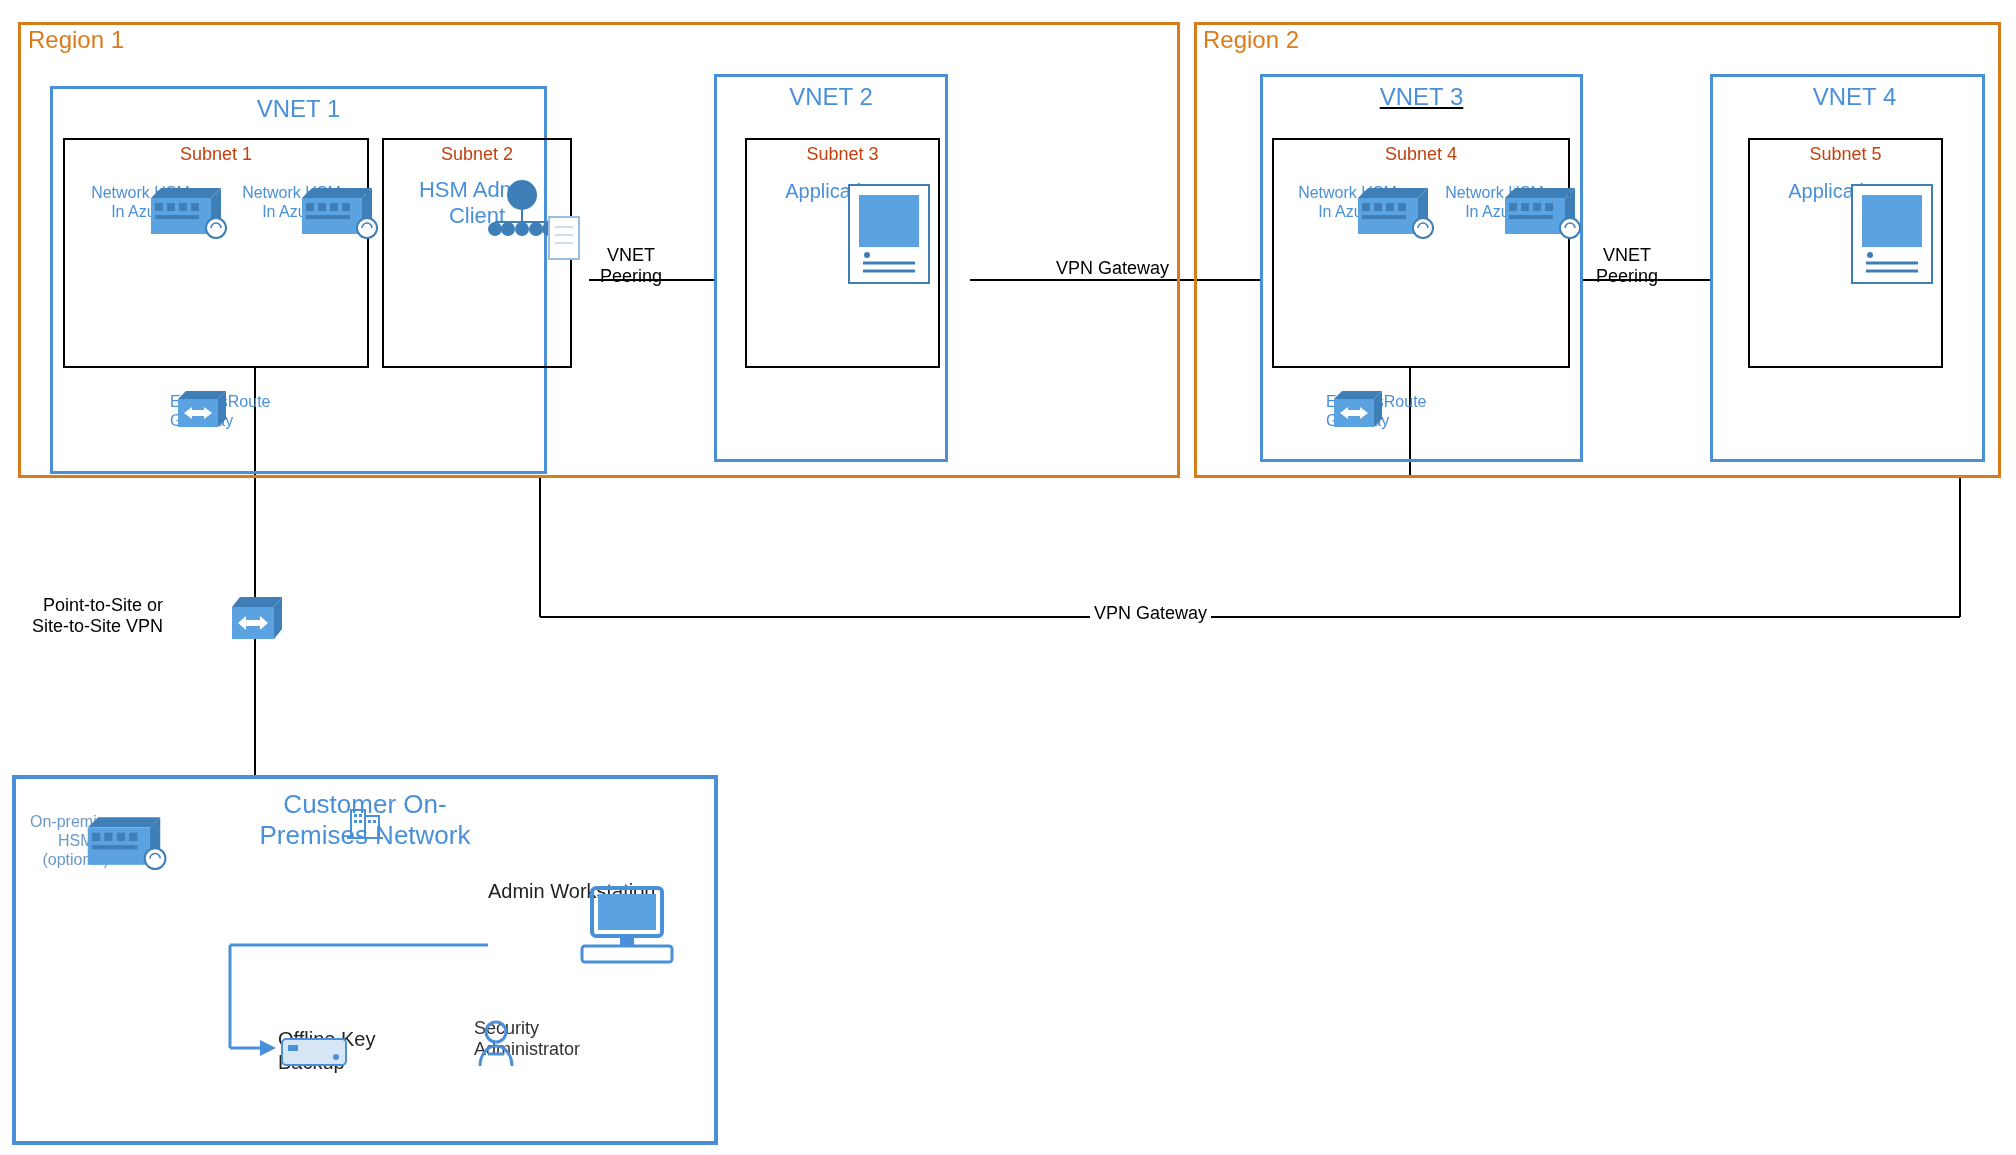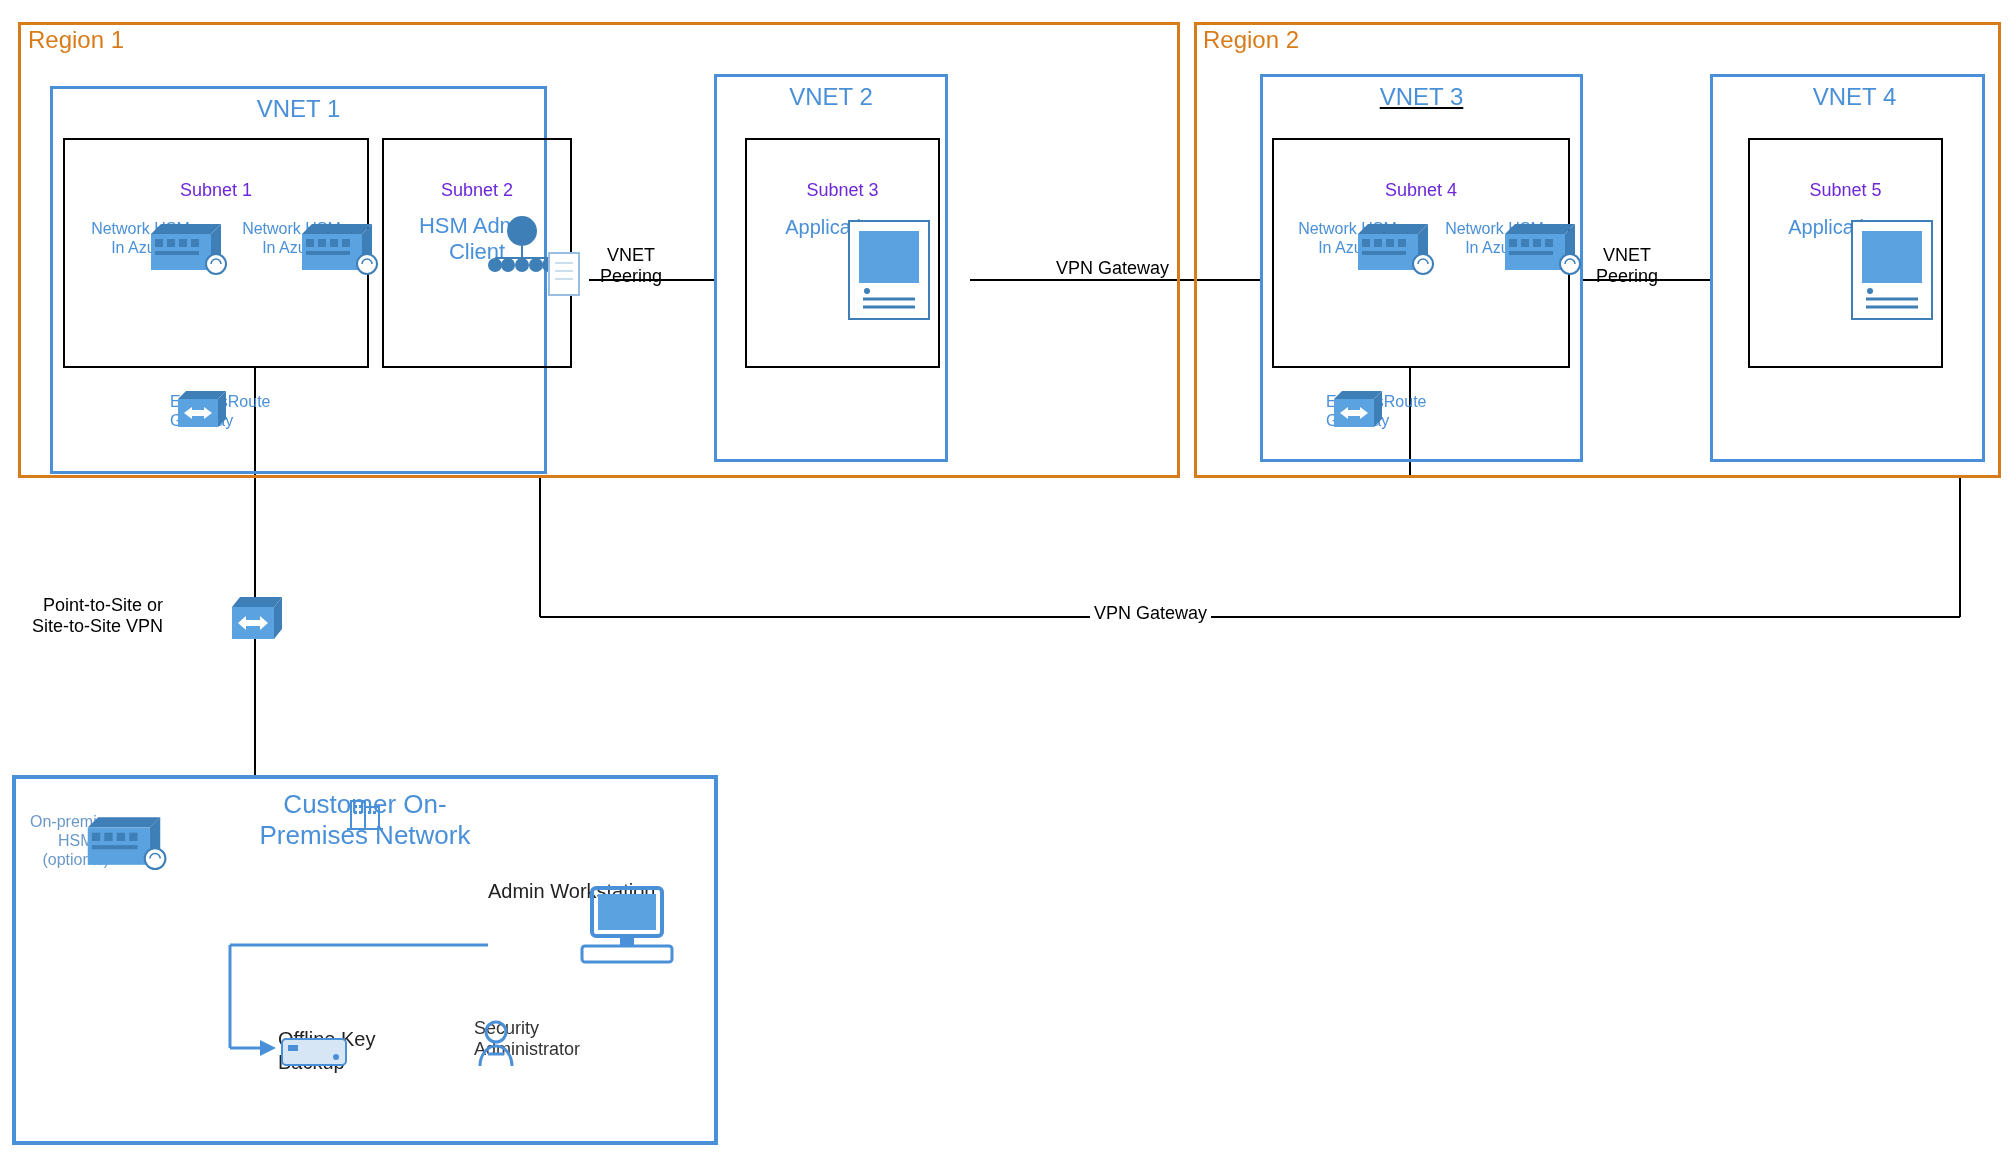--- a/index.html
+++ b/index.html
@@ -3,21 +3,21 @@
 <meta charset="utf-8">
 <style>
   * { box-sizing: border-box; margin: 0; padding: 0; }
   body { font-family: "Segoe UI", Arial, sans-serif; background: #fff; width: 2016px; height: 1155px; position: relative; }
   .canvas { position: relative; width: 2016px; height: 1155px; }
   .region-box { position: absolute; border: 3px solid #d87c1a; }
   .region-label { position: absolute; color: #d87c1a; font-size: 24px; font-weight: 400; }
   .vnet-box { position: absolute; border: 3px solid #4a90d9; }
   .vnet-label { text-align: center; color: #4a90d9; font-size: 24px; padding-top: 6px; }
   .subnet-box { position: absolute; border: 2px solid #000; }
-  .subnet-label { text-align: center; color: #6d28d9; font-size: 18px; padding-top: 4px; margin-top: 36px; }
+  .subnet-label { text-align: center; color: #c2410c; font-size: 18px; padding-top: 4px; }
   .hsm-label { font-size: 16px; color: #4a90d9; text-align: center; line-height: 1.2; }
   .conn-label { position: absolute; font-size: 18px; color: #000; text-align: center; white-space: pre; }
   .onprem-box { position: absolute; border: 4px solid #4a90d9; }
   svg { position: absolute; overflow: visible; }
 </style>
 </head>
 <body>
 
 <div class="canvas">
 
@@ -229,21 +229,21 @@
     <svg width="62" height="54" viewBox="0 0 62 54">
       <polygon points="8,14 50,14 58,4 16,4" fill="#3e7fb8"></polygon>
       <rect x="8" y="14" width="42" height="32" fill="#5aa3e0"></rect>
       <polygon points="50,14 58,4 58,36 50,46" fill="#3e7fb8"></polygon>
       <polygon points="14,30 22,23 22,27 30,27 30,33 22,33 22,37" fill="#fff"></polygon>
       <polygon points="44,30 36,23 36,27 28,27 28,33 36,33 36,37" fill="#fff"></polygon>
     </svg>
   </div>
 
   <div class="onprem-box" style="left:12px;top:775px;width:706px;height:370px;">
-    <div style="display:flex;justify-content:center;gap:12px;margin-top:10px;">
+    <div style="display:flex;align-items:center;justify-content:center;gap:12px;margin-top:10px;">
       <svg width="44" height="44" viewBox="0 0 44 44">
         <rect x="8" y="12" width="14" height="28" fill="none" stroke="#4a90d9" stroke-width="2"></rect>
         <rect x="22" y="18" width="14" height="22" fill="none" stroke="#4a90d9" stroke-width="2"></rect>
         <rect x="11" y="16" width="3" height="3" fill="#4a90d9"></rect>
         <rect x="16" y="16" width="3" height="3" fill="#4a90d9"></rect>
         <rect x="11" y="22" width="3" height="3" fill="#4a90d9"></rect>
         <rect x="16" y="22" width="3" height="3" fill="#4a90d9"></rect>
         <rect x="25" y="22" width="3" height="3" fill="#4a90d9"></rect>
         <rect x="30" y="22" width="3" height="3" fill="#4a90d9"></rect>
         <line x1="4" y1="40" x2="40" y2="40" stroke="#4a90d9" stroke-width="2"></line>

